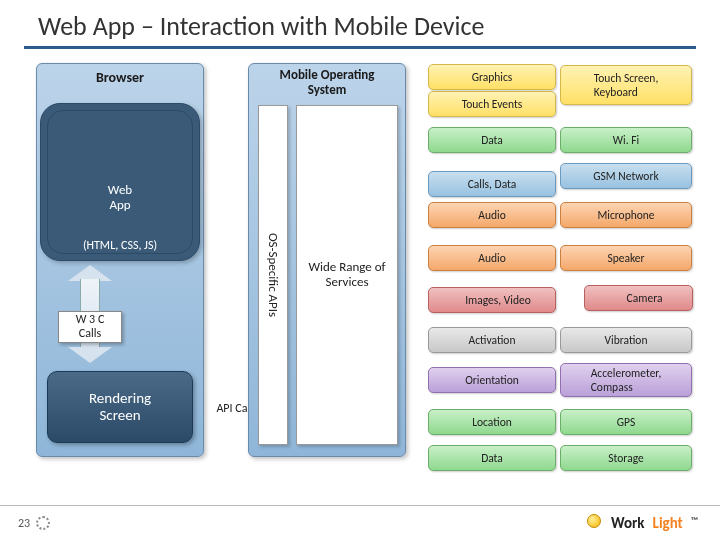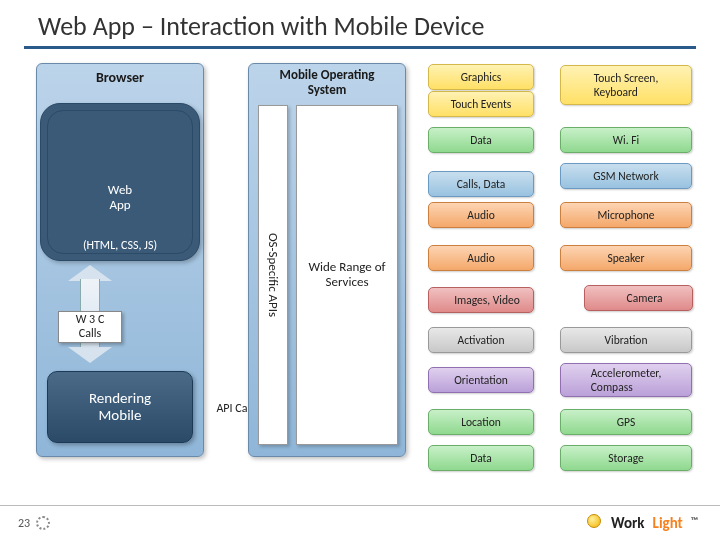--- a/index.html
+++ b/index.html
@@ -123,21 +123,21 @@
   .wide-range {
     left: 296px; top: 56px; width: 102px; height: 340px;
     background: #fff; border: 1px solid #999;
     font-size: 13px; color: #222;
     box-shadow: 2px 2px 3px rgba(0,0,0,.2);
     border-radius: 0;
   }
   
   .chip {
     position: absolute;
-    width: 106px; height: 26px;
+    width: 128px; height: 26px;
     border-radius: 5px;
     display: flex; align-items: center; justify-content: center;
     font-size: 11.5px; color: #222;
     box-shadow: 1px 1px 2px rgba(0,0,0,.2);
   }
   .chip.yellow { background: linear-gradient(#fff2b3,#ffe066); border: 1px solid #d4b84a; }
   .chip.green  { background: linear-gradient(#c8f0c8,#8fd88f); border: 1px solid #6aae6a; }
   .chip.blue   { background: linear-gradient(#c8deee,#98c2e0); border: 1px solid #6a9ac2; }
   .chip.orange { background: linear-gradient(#fdd4b3,#f4a86a); border: 1px solid #cc8040; }
   .chip.red    { background: linear-gradient(#f0c0c0,#e08a8a); border: 1px solid #b86060; padding-left: 12px; }
@@ -198,21 +198,21 @@
     <div class="head-down"></div>
   </div>
 
   <div class="box w3c">
     <span style="white-space:pre-line">W 3 C
 Calls</span>
   </div>
 
   <div class="box render">
     <span style="white-space:pre-line">Rendering
-Mobile</span>
+Screen</span>
   </div>
 
   <div class="box api-calls">
     <span>API Calls</span>
   </div>
 
   <div class="box mos">
     <span style="white-space:pre-line">Mobile  Operating
 System</span>
   </div>

